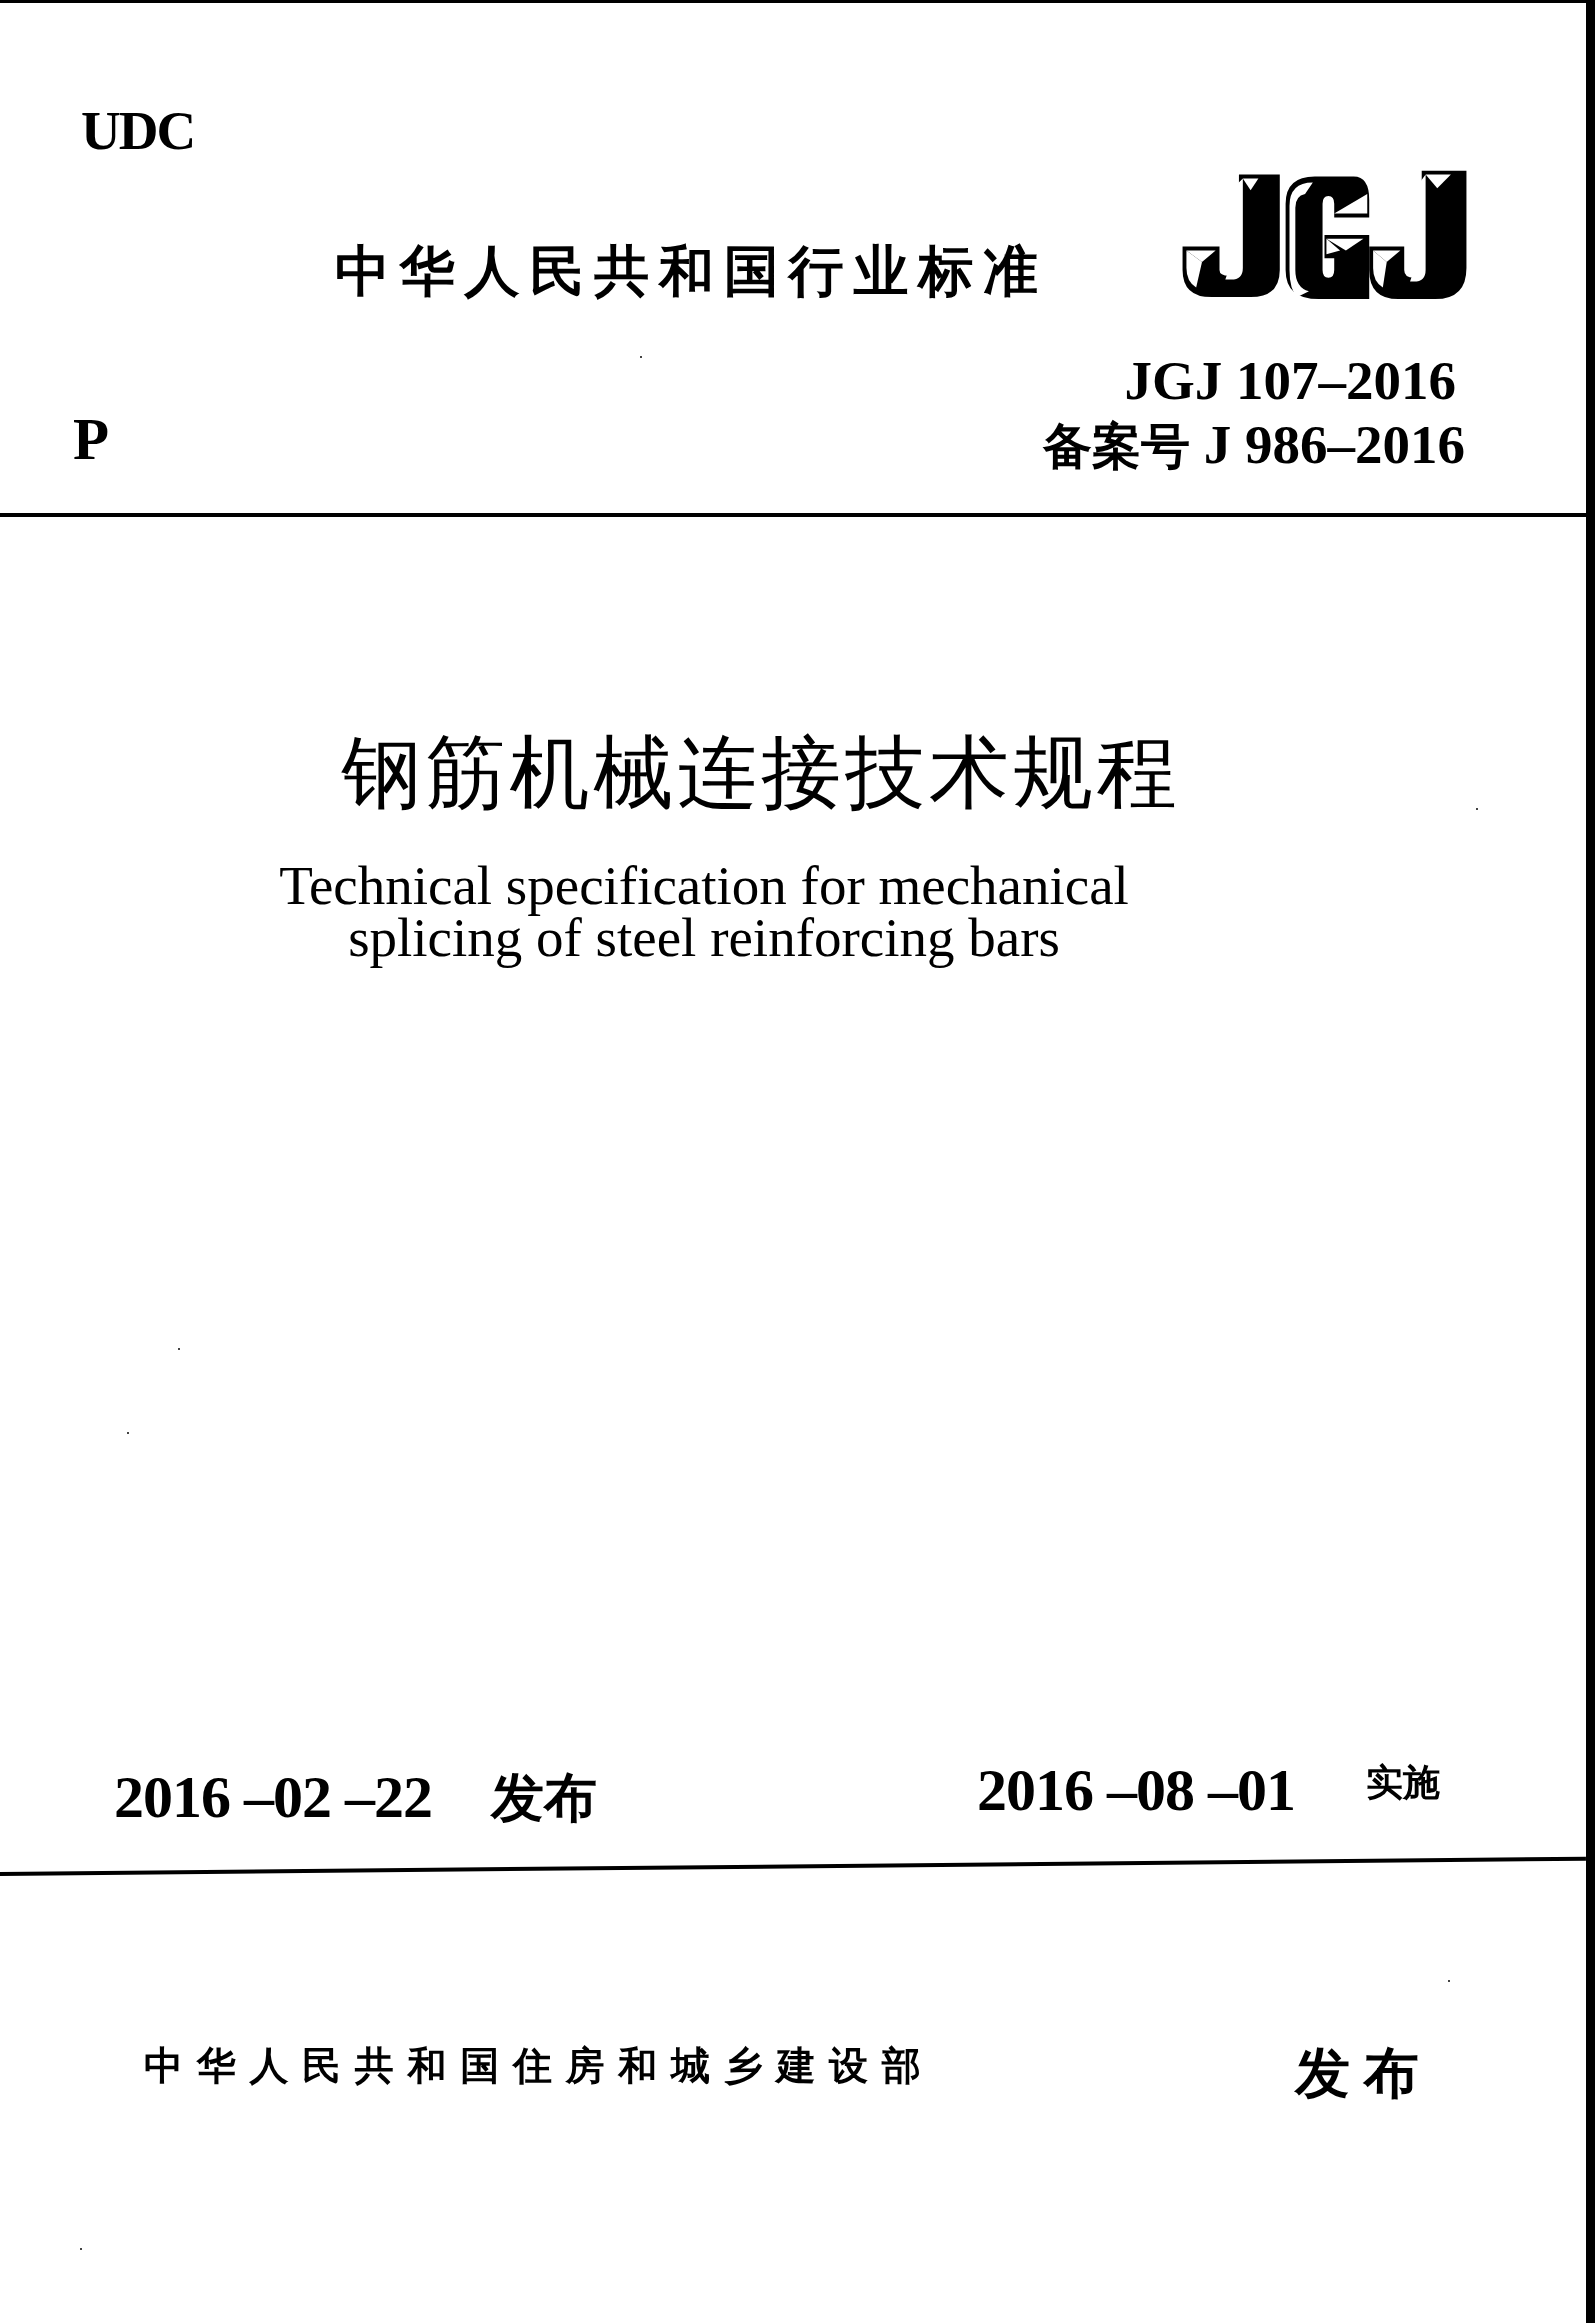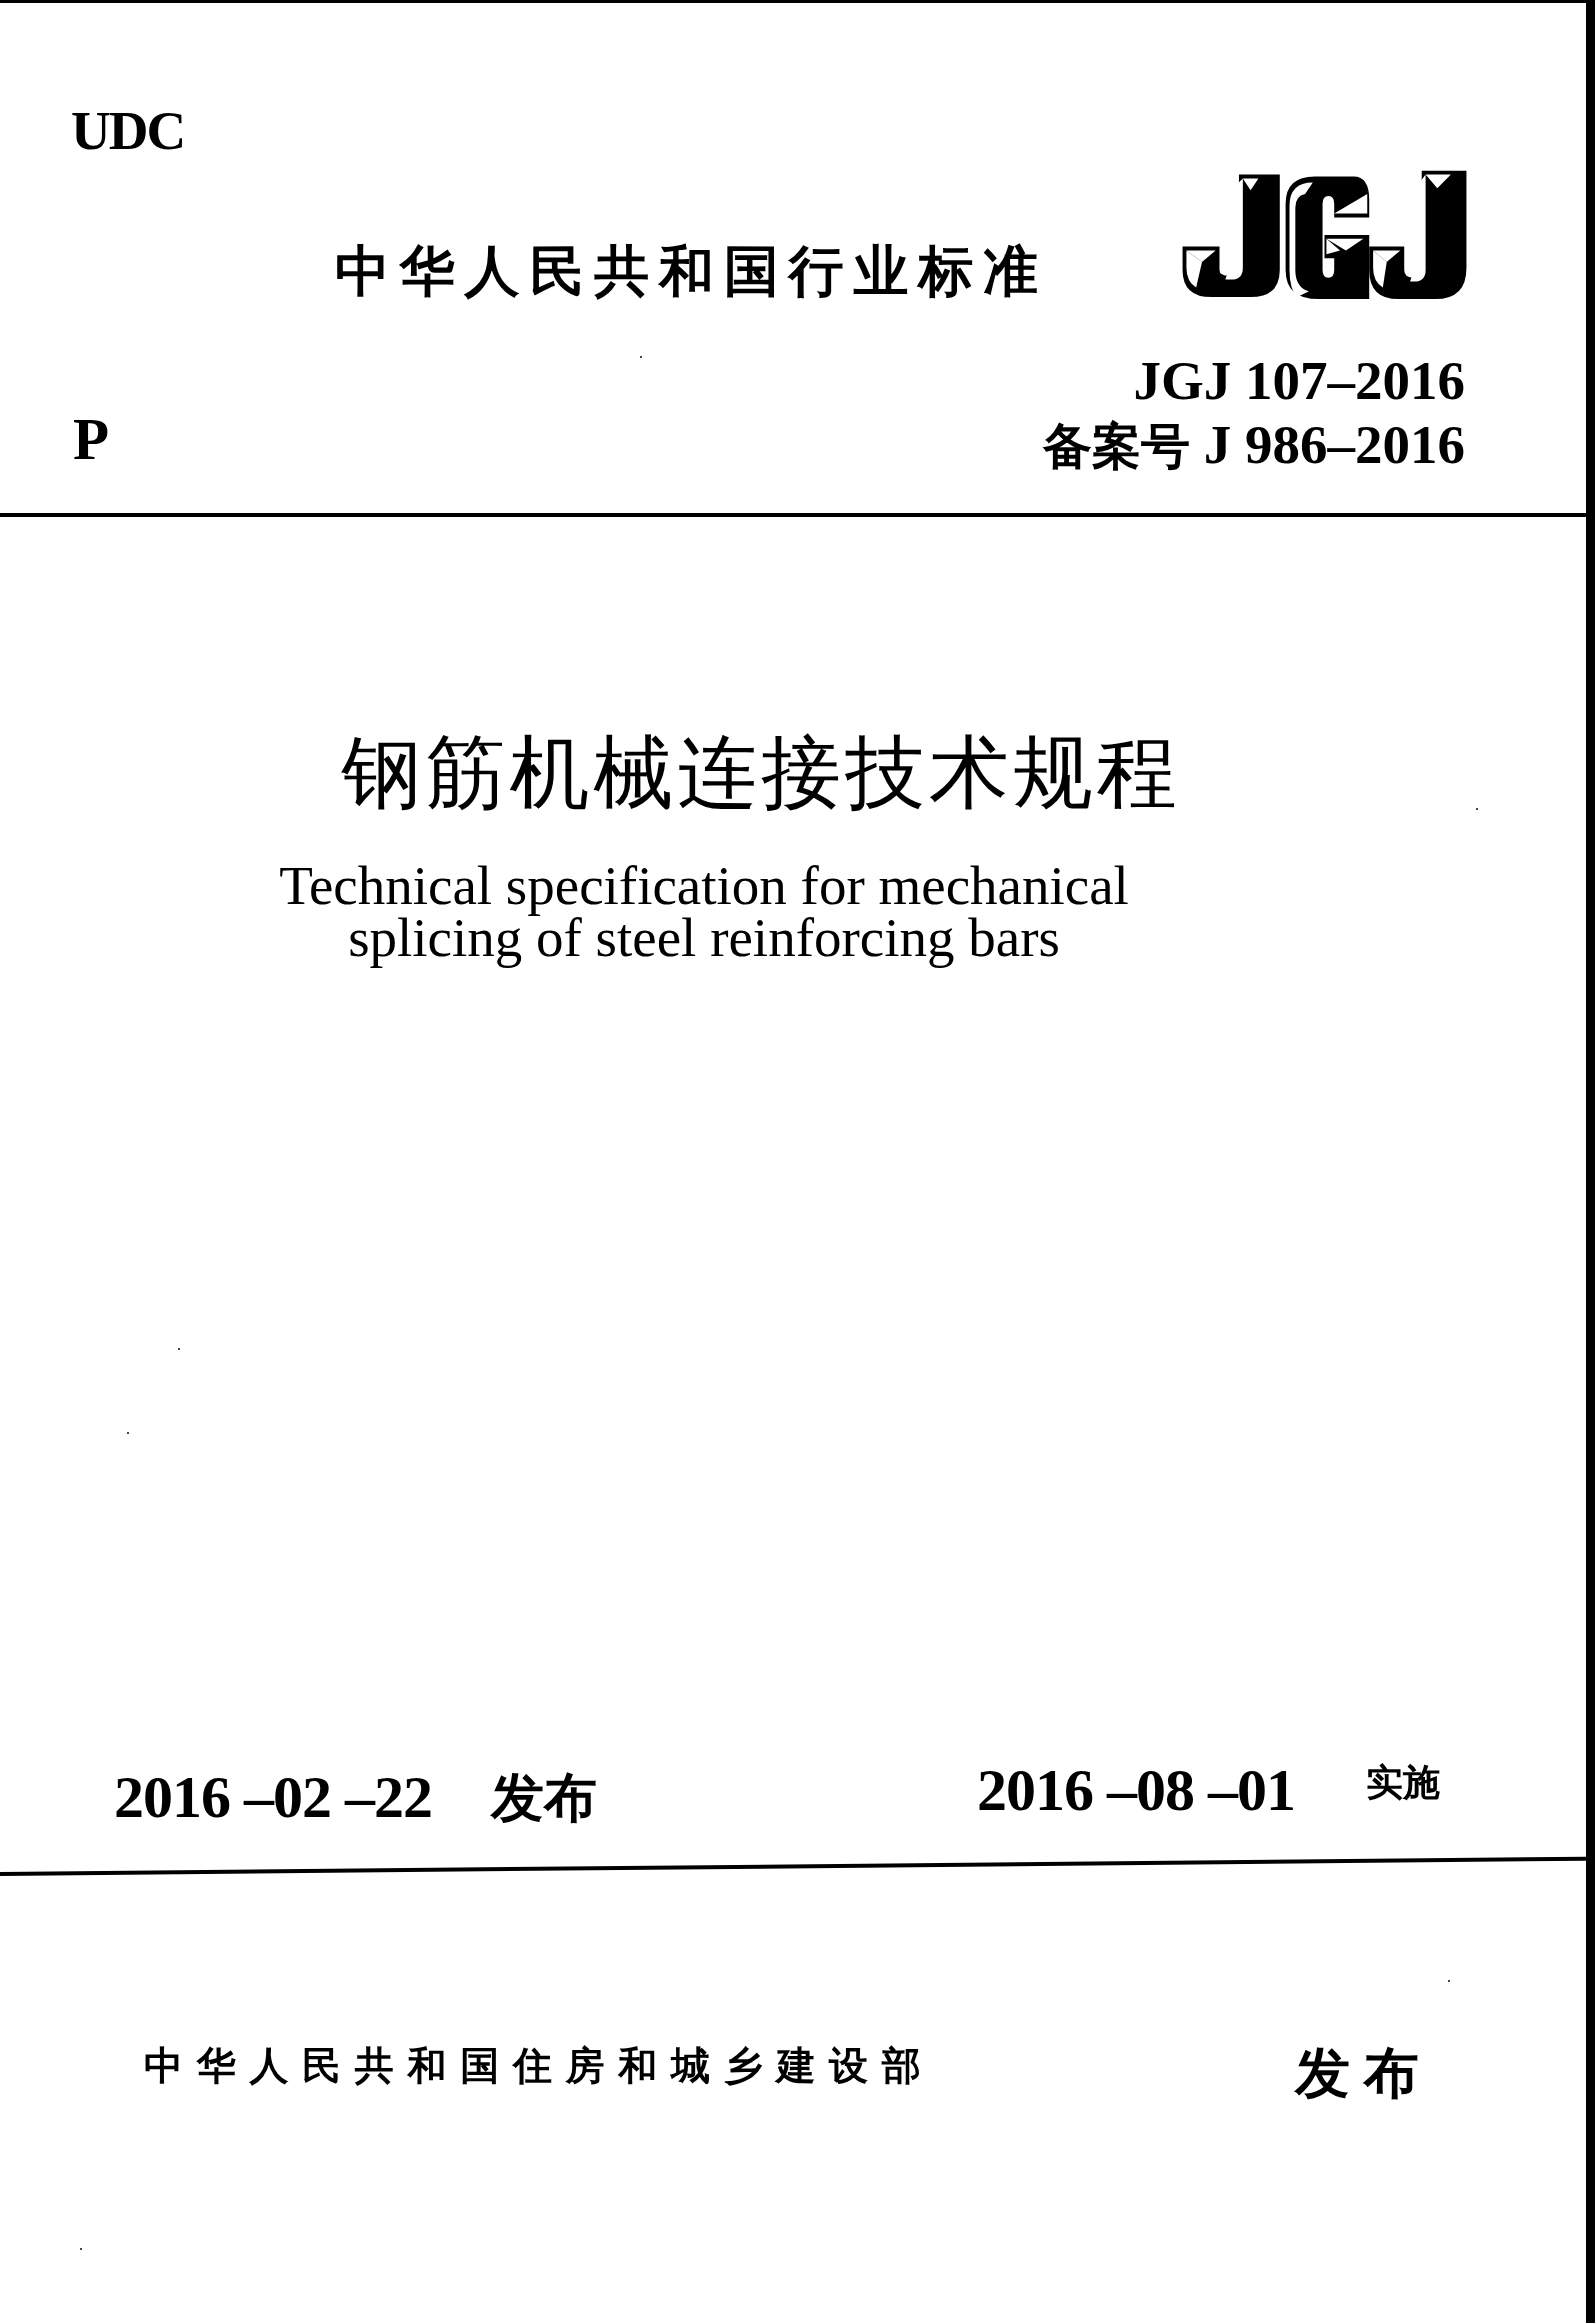--- a/index.html
+++ b/index.html
@@ -6,28 +6,28 @@
   body { width: 1596px; height: 2323px; position: relative; overflow: hidden; color: #000; }
   .abs { position: absolute; white-space: nowrap; }
   .serif-b { font-family: "Liberation Serif", "DejaVu Serif", serif; font-weight: bold; }
   .serif { font-family: "Liberation Serif", "DejaVu Serif", serif; }
   .cjk-sans { font-family: "DejaVu Sans", "Liberation Sans", sans-serif; }
   .cjk-serif { font-family: "DejaVu Serif", "Liberation Serif", serif; }
 
   .top-edge { left: 0; top: 0; width: 1586px; height: 2.9px; background: #000; }
   .right-edge { left: 1586px; top: 0; width: 9.8px; height: 2323px; background: #000; }
 
-  .udc { left: 71px; top: 103px; font-size: 55px; line-height: 1; letter-spacing: -2px; }
+  .udc { left: 81px; top: 103px; font-size: 55px; line-height: 1; letter-spacing: -2px; }
   .class-p { left: 73px; top: 410px; font-size: 59px; line-height: 1; }
 
   .industry-standard { left: 335px; top: 244px; font-size: 55px; line-height: 1; letter-spacing: 9.8px; font-weight: bold; }
 
   .logo { left: 1182px; top: 161px; width: 285px; height: 140px; }
 
-  .std-code { right: 131px; top: 353px; font-size: 55px; line-height: 1; text-align: right; }
+  .std-code { right: 140px; top: 353px; font-size: 55px; line-height: 1; text-align: right; }
   .filing-code { right: 131px; top: 417px; font-size: 55px; line-height: 1; text-align: right; }
   .filing-code .cjk { font-family: "DejaVu Sans", "Liberation Sans", sans-serif; font-weight: bold; font-size: 49px; }
 
   .rule-top { left: 0; top: 513px; width: 1586px; height: 3.9px; background: #000; }
 
   .title-cn { left: 0; width: 1532px; top: 733px; text-align: center; font-size: 80px; line-height: 1; letter-spacing: 3.9px; padding-right: 9.8px; box-sizing: border-box; }
   .title-en { left: 0; width: 1408px; text-align: center; font-size: 55px; line-height: 1; }
   .title-en-1 { top: 858px; }
   .title-en-2 { top: 910px; }
 

